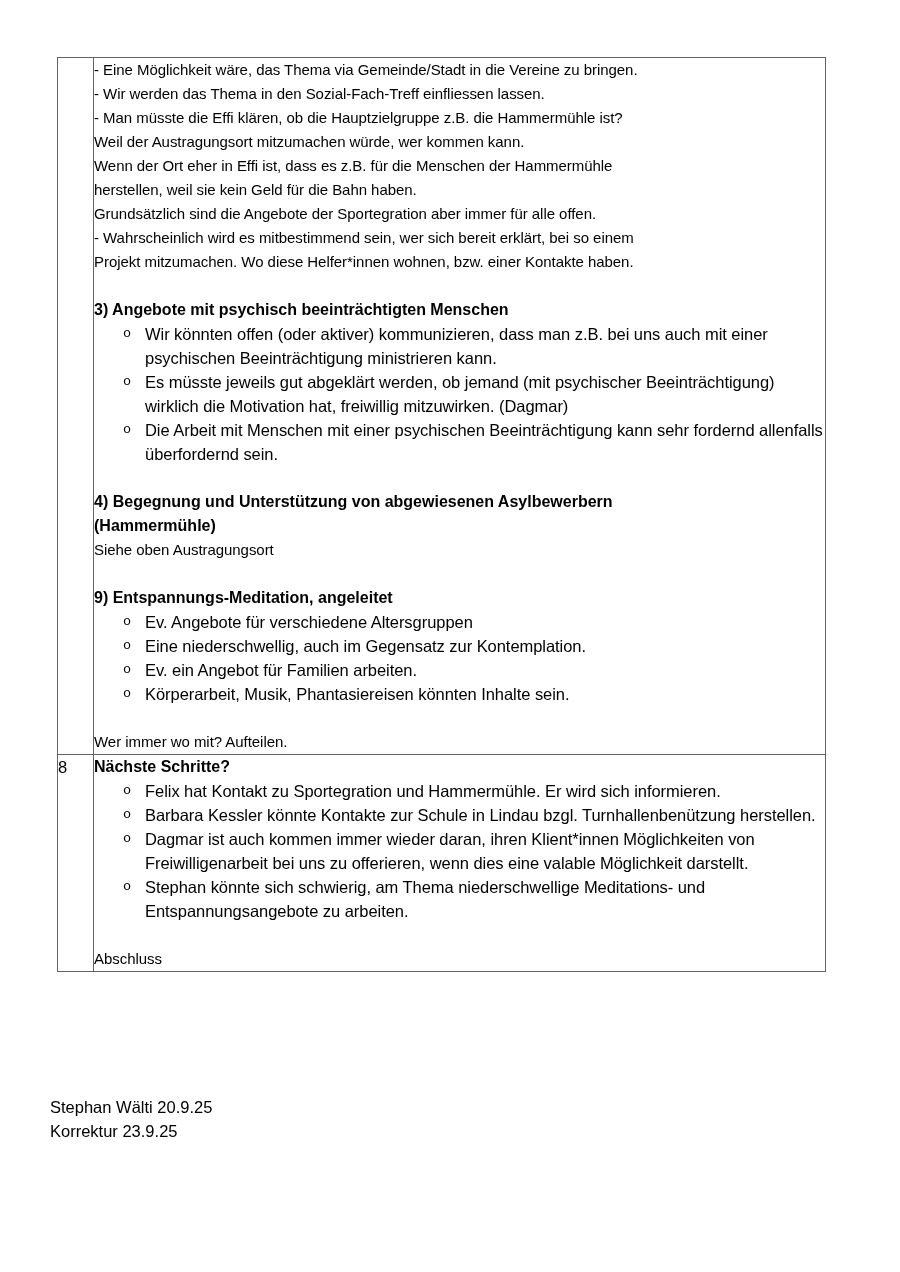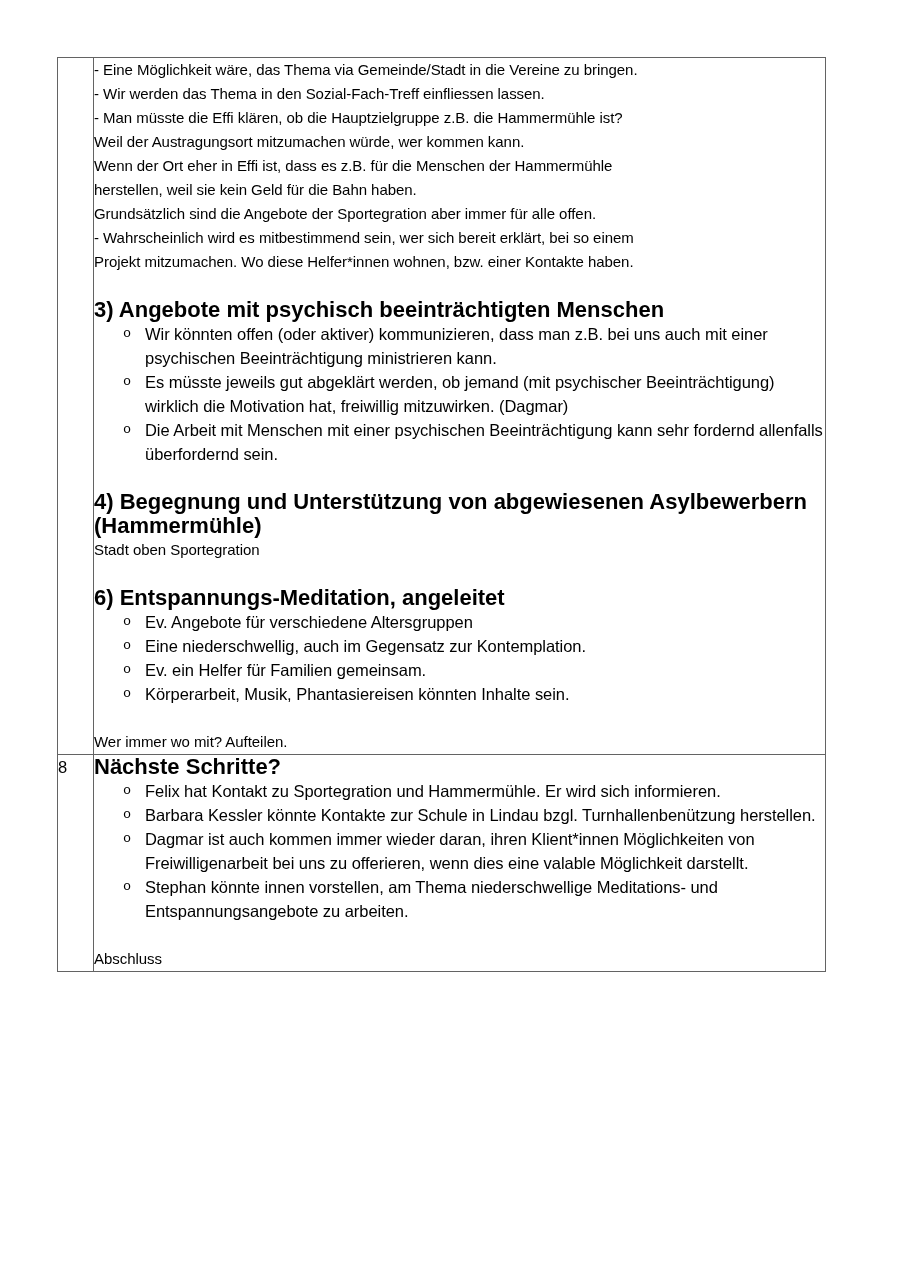--- a/index.html
+++ b/index.html
@@ -63,21 +63,21 @@
   }
   .para {
     margin: 0;
   }
   .spacer {
     height: 24px;
     font-size: 16.5px;
     line-height: 24px;
   }
   .heading {
-    font-size: 22px;
+    font-size: 16px;
     line-height: 24px;
     font-weight: bold;
     margin: 0;
   }
 
   
   ul.o-list {
     list-style: none;
     margin: 0;
     padding: 0;
@@ -136,44 +136,48 @@
             <div class="spacer">&nbsp;</div>
             <p class="heading">3) Angebote mit psychisch beeinträchtigten Menschen</p>
             <ul class="o-list">
               <li><span class="marker">o</span><span>Wir könnten offen (oder aktiver) kommunizieren, dass man z.B. bei uns auch mit einer psychischen Beeinträchtigung ministrieren kann.</span></li>
               <li><span class="marker">o</span><span>Es müsste jeweils gut abgeklärt werden, ob jemand (mit psychischer Beeinträchtigung) wirklich die Motivation hat, freiwillig mitzuwirken. (Dagmar)</span></li>
               <li><span class="marker">o</span><span>Die Arbeit mit Menschen mit einer psychischen Beeinträchtigung kann sehr fordernd allenfalls überfordernd sein.</span></li>
             </ul>
             <div class="spacer">&nbsp;</div>
             <p class="heading">4) Begegnung und Unterstützung von abgewiesenen Asylbewerbern</p>
             <p class="heading">(Hammermühle)</p>
-            <p class="line para">Stadt oben Sportegration</p>
+            <p class="line para">Siehe oben Austragungsort</p>
             <div class="spacer">&nbsp;</div>
-            <p class="heading">6) Entspannungs-Meditation, angeleitet</p>
+            <p class="heading">9) Entspannungs-Meditation, angeleitet</p>
             <ul class="o-list">
               <li><span class="marker">o</span><span>Ev. Angebote für verschiedene Altersgruppen</span></li>
               <li><span class="marker">o</span><span>Eine niederschwellig, auch im Gegensatz zur Kontemplation.</span></li>
-              <li><span class="marker">o</span><span>Ev. ein Helfer für Familien gemeinsam.</span></li>
+              <li><span class="marker">o</span><span>Ev. ein Angebot für Familien arbeiten.</span></li>
               <li><span class="marker">o</span><span>Körperarbeit, Musik, Phantasiereisen könnten Inhalte sein.</span></li>
             </ul>
             <div class="spacer">&nbsp;</div>
             <p class="line para">Wer immer wo mit? Aufteilen.</p>
           </td>
         </tr>
         <tr>
           <td class="num-cell">8</td>
           <td class="body-cell">
             <p class="heading">Nächste Schritte?</p>
             <ul class="o-list">
               <li><span class="marker">o</span><span>Felix hat Kontakt zu Sportegration und Hammermühle. Er wird sich informieren.</span></li>
               <li><span class="marker">o</span><span>Barbara Kessler könnte Kontakte zur Schule in Lindau bzgl. Turnhallenbenützung herstellen.</span></li>
               <li><span class="marker">o</span><span>Dagmar ist auch kommen immer wieder daran, ihren Klient*innen Möglichkeiten von Freiwilligenarbeit bei uns zu offerieren, wenn dies eine valable Möglichkeit darstellt.</span></li>
-              <li><span class="marker">o</span><span>Stephan könnte innen vorstellen, am Thema niederschwellige Meditations- und Entspannungsangebote zu arbeiten.</span></li>
+              <li><span class="marker">o</span><span>Stephan könnte sich schwierig, am Thema niederschwellige Meditations- und Entspannungsangebote zu arbeiten.</span></li>
             </ul>
             <div class="spacer">&nbsp;</div>
             <p class="line para">Abschluss</p>
           </td>
         </tr>
       </tbody>
   </table>
 
+  <div class="footer" id="document-footer">
+      <div>Stephan Wälti 20.9.25</div>
+      <div>Korrektur 23.9.25</div>
+    </div>
 
 </div>
 
 </body></html>

